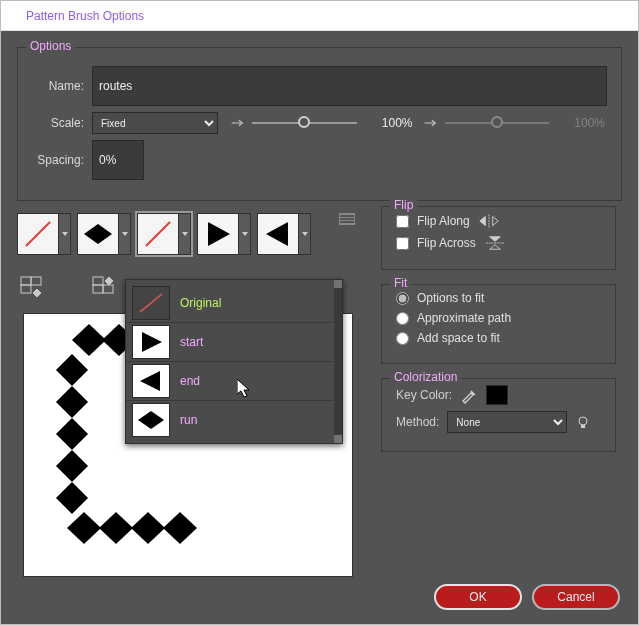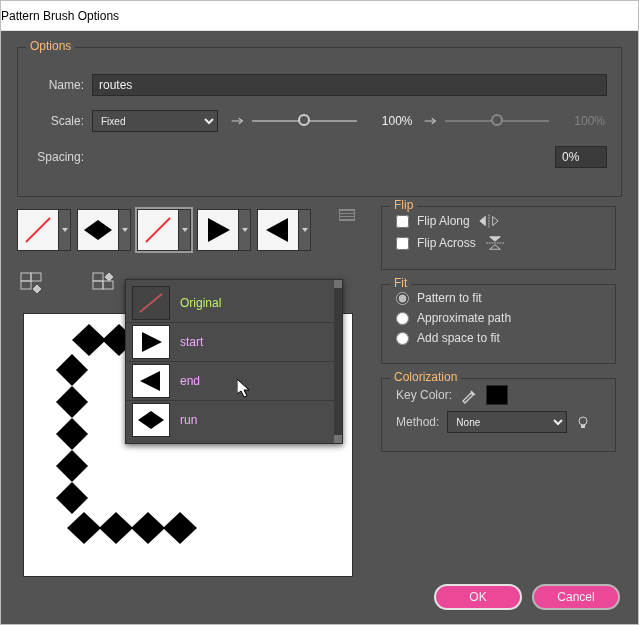--- a/index.html
+++ b/index.html
@@ -13,24 +13,24 @@
   }
   .window {
     width: 639px;
     height: 625px;
     background: #fff;
     border: 1px solid #bdbdbd;
   }
   .titlebar {
     height: 30px;
     background: #fff;
-    color: #000000;
+    color: #8b5cf6;
     display: flex;
     align-items: center;
-    padding: 0 0;
+    padding: 0 25px;
     font-size: 12px;
     border-bottom: 1px solid #e0e0e0;
   }
   .dialog-body {
     background: #535353;
     color: #eaeaea;
     padding: 16px;
     height: calc(100% - 30px);
     position: relative;
   }
@@ -39,40 +39,39 @@
     padding: 12px 14px 14px;
     margin-bottom: 12px;
     position: relative;
   }
   .group-legend {
     position: absolute;
     top: -9px;
     left: 8px;
     background: #535353;
     padding: 0 4px;
-    color: #fdba74;
+    color: #f0abfc;
     font-size: 12px;
   }
   .row {
     display: flex;
     align-items: center;
-    margin: 14px 0;
-    justify-content: space-between;
+    margin: 6px 0;
   }
   .label {
     width: 60px;
     text-align: right;
     padding-right: 8px;
     color: #d8d8d8;
   }
   input[type=text].textfield {
     background: #3b3b3b;
     border: 1px solid #2a2a2a;
     color: #eee;
-    height: 22px;
+    height: 40px;
     padding: 2px 6px;
     font-size: 12px;
   }
   .name-field { flex: 1; }
   select.dropdown {
     background: #4a4a4a;
     border: 1px solid #2a2a2a;
     color: #eee;
     height: 22px;
     font-size: 10px;
@@ -228,21 +227,21 @@
   .footer {
     position:absolute;
     right: 18px;
     bottom: 14px;
     display:flex; gap:10px;
   }
   .btn {
     min-width: 88px;
     height: 26px;
     border-radius: 13px;
-    background: #ec4899;
+    background: #b91c1c;
     color: #eee;
     border: 2px solid #b8b8b8;
     font-size: 12px;
   }
   .btn.primary { border-color:#e4e4e4; font-weight:500; }
   .cursor {
     position:absolute; left:236px; top:348px; z-index:30;
     pointer-events:none;
   }
 
@@ -446,21 +445,21 @@
                 <polygon points="6,16 18,16 12,11" fill="none"></polygon>
               </g>
           </svg>
         </label>
       </div>
 
       <div class="panel">
         <span class="group-legend">Fit</span>
         <label class="radio-row">
             <input type="radio" name="fit" checked="" style="">
-            <span>Pattern to fit</span>
+            <span>Options to fit</span>
           </label>
         <label class="radio-row">
             <input type="radio" name="fit" style="">
             <span>Approximate path</span>
           </label>
         <label class="radio-row">
             <input type="radio" name="fit" style="">
             <span>Add space to fit</span>
           </label>
       </div>

